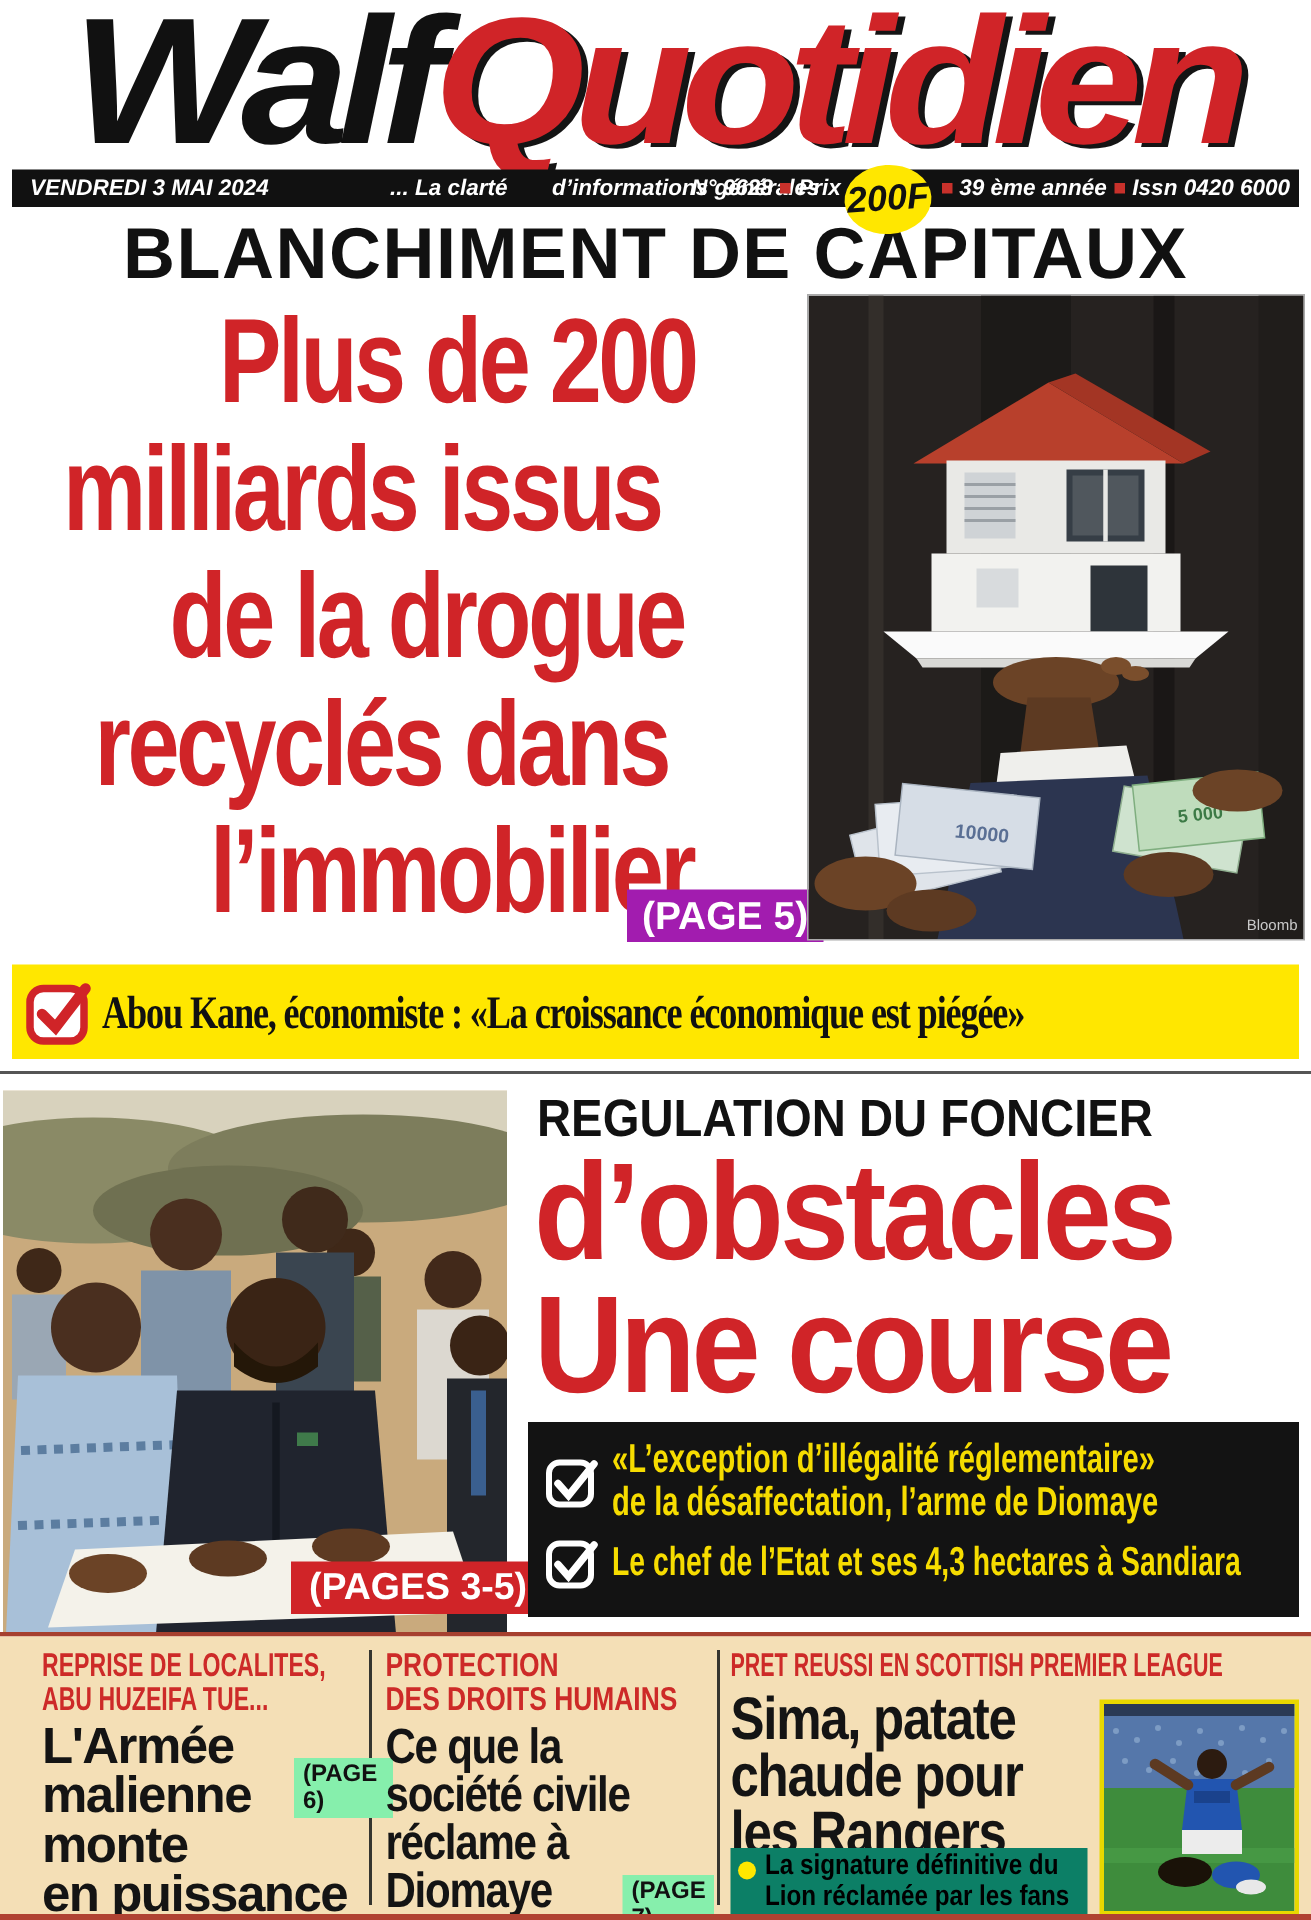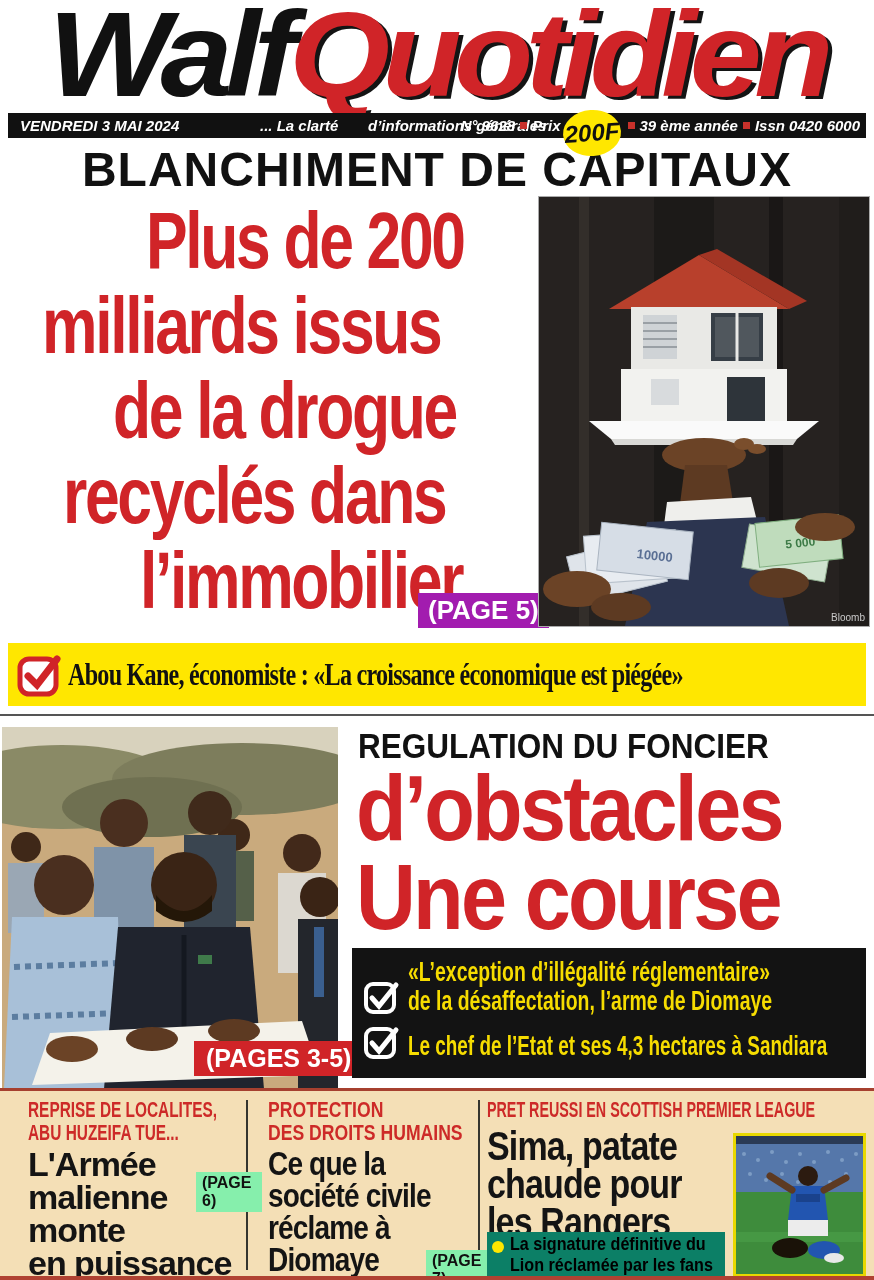--- a/index.html
+++ b/index.html
@@ -40,21 +40,21 @@
   .rule-gray{position:absolute;left:0;top:714px;width:874px;height:2px;background:#555;}
   
   .mid-photo{position:absolute;left:2px;top:727px;width:336px;height:362px;}
   .pages35{position:absolute;left:194px;top:1041px;background:#d02428;color:#fff;font-weight:700;
         font-size:25px;padding:3px 12px;}
   .foncier-kicker{position:absolute;left:358px;top:726px;width:510px;color:#111;font-weight:700;font-size:35px;}
   .foncier-headline{position:absolute;left:356px;top:764px;width:512px;overflow:hidden;}
   .foncier-headline div{font-weight:700;font-size:92px;line-height:89px;letter-spacing:-3px;color:#d02428;}
   .blackbox{position:absolute;left:352px;top:948px;width:514px;height:130px;background:#131313;
         box-sizing:border-box;padding:10px 10px;overflow:hidden;}
-  .bb-row{display:flex;align-items:flex-end;margin-bottom:6px;}
+  .bb-row{display:flex;align-items:center;margin-bottom:6px;}
   .bb-row svg{flex:none;margin:3px 8px 0 2px;}
   .bb-text{color:#f6dc00;font-weight:700;font-size:27px;line-height:29px;}
   
   .rule-red{position:absolute;left:0;top:1088px;width:874px;height:3px;background:#a6402f;}
   .beige{position:absolute;left:0;top:1091px;width:874px;height:185px;background:#f4dfb6;}
   .strip-red{position:absolute;left:0;top:1276px;width:874px;height:4px;background:#b04232;}
   .vdiv{position:absolute;top:1100px;height:170px;width:2px;background:#35352f;}
   .col{position:absolute;top:1098px;}
   .kick{color:#cd2a28;font-weight:700;font-size:22px;line-height:23px;}
   .head1 div{color:#141414;font-weight:700;font-size:34px;line-height:33px;letter-spacing:-1px;}
@@ -253,21 +253,21 @@
     </div>
     <div class="head1" style="margin-top:4px">
       <div>L'Armée</div>
       <div>malienne</div>
       <div>monte</div>
       <div>en puissance</div>
     </div>
     <span class="pageref-y" style="position:absolute;left:168px;top:74px">(PAGE 6)</span>
   </div>
 
-  <div class="col" style="left:268px;width:216px">
+  <div class="col" style="left:257px;width:216px">
     <div class="kick">
       <div><span class="cx80">PROTECTION</span></div>
       <div><span class="cx80">DES DROITS HUMAINS</span></div>
     </div>
     <div class="head2" style="margin-top:4px">
       <div><span class="cx85">Ce que la</span></div>
       <div><span class="cx85">société civile</span></div>
       <div><span class="cx85">réclame à</span></div>
       <div><span class="cx85">Diomaye</span></div>
     </div>

